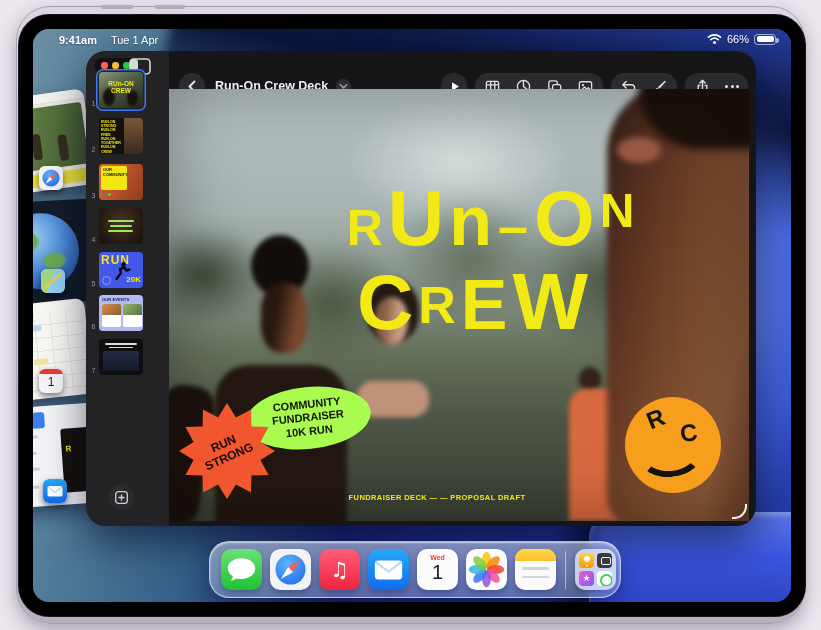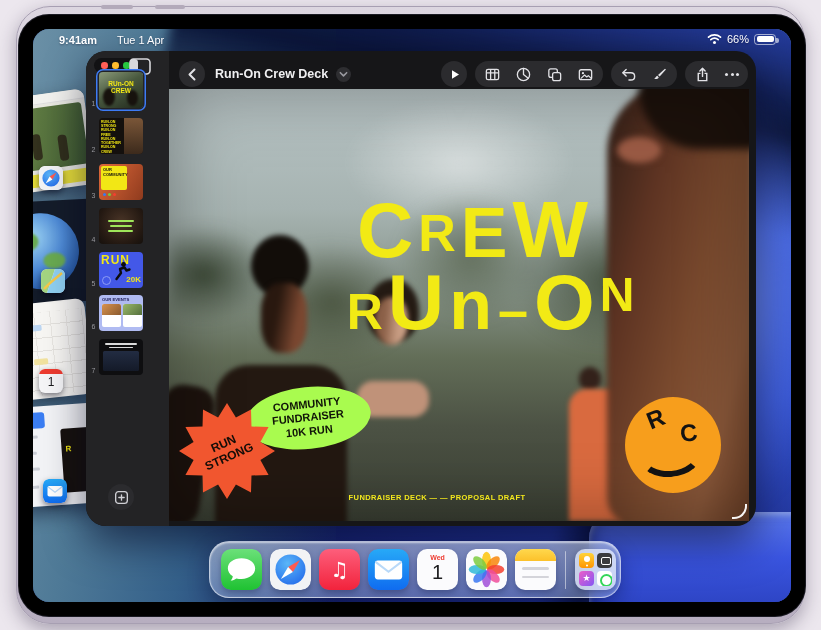--- a/index.html
+++ b/index.html
@@ -35,21 +35,21 @@
     background:conic-gradient(from 230deg at 25% 92%, rgba(4,10,30,0) 0deg,#050e28 22deg,#16305e 40deg,#060f2c 60deg,#1f3e74 78deg,rgba(6,15,44,0) 105deg);
     filter:blur(3px); }
   .wp-cube { position:absolute; right:-28px; bottom:-40px; width:230px; height:130px; border-radius:26px;
     background:linear-gradient(180deg,#5b79ee 0%,#3a55e0 35%,#2337ae 100%);
     box-shadow:inset 0 3px 6px rgba(190,210,255,.6), inset 0 -8px 18px rgba(8,14,60,.8); }
   .wp-edge { position:absolute; right:150px; bottom:-20px; width:90px; height:140px; transform:rotate(14deg);
     background:linear-gradient(90deg,rgba(8,14,50,0),#0a1440 45%,rgba(8,14,50,0)); filter:blur(4px); }
 
   
   .statusbar { position:absolute; left:0; right:0; top:0; height:22px; color:#fff; font-size:11px; z-index:8; }
-  .sb-left { position:absolute; left:26px; top:5px; display:flex; gap:20px; align-items:center; text-shadow:0 1px 2px rgba(0,0,30,.4); }
+  .sb-left { position:absolute; left:26px; top:5px; display:flex; gap:14px; align-items:center; text-shadow:0 1px 2px rgba(0,0,30,.4); }
   .sb-time { font-weight:700; }
   .sb-right { position:absolute; right:15px; top:4px; display:flex; gap:5px; align-items:center; text-shadow:0 1px 2px rgba(0,0,30,.4); }
   .bat { position:relative; width:22px; height:11px; border:1px solid rgba(255,255,255,.6); border-radius:3.5px; }
   .bat-fill { position:absolute; left:1.5px; top:1.5px; bottom:1.5px; width:17px; background:#fff; border-radius:2px; }
   .bat::after { content:""; position:absolute; right:-3.5px; top:3px; width:2.5px; height:5px; background:rgba(255,255,255,.6); border-radius:0 2px 2px 0; }
 
   
   .card { position:absolute; border-radius:9px; box-shadow:0 8px 18px rgba(0,0,25,.45); z-index:2; overflow:hidden; }
   .card-icon { position:absolute; width:24px; height:24px; border-radius:6px; z-index:3;
     box-shadow:0 3px 6px rgba(0,0,20,.5); overflow:hidden; }
@@ -110,21 +110,21 @@
   .t6 .cardlet { position:absolute; top:9px; width:19px; height:23px; background:#fff; border-radius:2px; }
   .t6 .cardlet .photo { height:11px; border-radius:2px 2px 0 0; }
   .t6 .cardlet i { display:block; margin:1.5px 2px 0; height:1.2px; background:#c3c6d6; border-radius:1px; }
   .t7 { background:#0e0e10; }
   .t7 .q { position:absolute; left:6px; right:6px; height:1.5px; background:rgba(255,255,255,.85); border-radius:1px; }
   .t7 .ph { position:absolute; left:4px; right:4px; top:12px; height:20px; background:linear-gradient(180deg,#222c42,#141a28); border-radius:1.5px; }
   .add-slide { position:absolute; left:22px; top:433px; width:26px; height:26px; border-radius:50%;
     background:#2b2b2e; display:flex; align-items:center; justify-content:center; }
 
   
-  .kn-toolbar { position:absolute; left:83px; right:0; top:4px; height:38px; display:flex; align-items:center; gap:8px; padding:0 8px 0 10px; }
+  .kn-toolbar { position:absolute; left:83px; right:0; top:16px; height:38px; display:flex; align-items:center; gap:8px; padding:0 8px 0 10px; }
   .tb-circle { width:26px; height:26px; border-radius:50%; background:#2b2b2e; display:flex; align-items:center; justify-content:center; flex:none; }
   .kn-title { color:#f0f0f2; font-size:12.5px; font-weight:700; margin-left:2px; white-space:nowrap; }
   .chev-badge { width:15px; height:15px; border-radius:50%; background:#2e2e31; display:flex; align-items:center; justify-content:center; flex:none; }
   .tb-spacer { flex:1; }
   .pill { height:26px; border-radius:13px; background:#2b2b2e; display:flex; align-items:center; padding:0 9px; gap:14px; flex:none; }
   .tb-ic { width:17px; height:17px; display:block; }
   .more-dots { display:flex; gap:2.5px; }
   .more-dots i { width:3px; height:3px; border-radius:50%; background:#e2e2e6; }
 
   
@@ -516,22 +516,22 @@
 
           <div class="person" style="left:438px;top:-6px;width:146px;height:444px;border-radius:70px 0 0 30px;background:linear-gradient(105deg,#2e1d16 0%,#5d3322 28%,#7a4a2e 55%,#8a583a 78%,#6e4026 100%);filter:blur(3px);"></div>
           <div class="person" style="left:448px;top:48px;width:44px;height:26px;border-radius:50%;background:#9a5a44;filter:blur(3px);"></div>
           <div class="person" style="left:470px;top:-10px;width:120px;height:70px;border-radius:0 0 0 60px;background:#1c110b;filter:blur(4px);"></div>
 
           <div class="person" style="left:-14px;top:296px;width:52px;height:140px;border-radius:20px;background:#1c120d;transform:rotate(9deg);"></div>
           <div class="vignette"></div>
         </div>
 
         <div class="slide-title">
+          <span class="line line1"><span>R</span><span>U</span><span>n</span><span>–</span><span>O</span><span>N</span></span>
           <span class="line line2"><span>C</span><span>R</span><span>E</span><span>W</span></span>
-          <span class="line line1"><span>R</span><span>U</span><span>n</span><span>–</span><span>O</span><span>N</span></span>
         </div>
 
         <div class="oval-badge">
           <span class="pre">COMMUNITY
 FUNDRAISER
 10K RUN</span>
         </div>
 
         <div class="star-badge">
           <span class="txt pre">RUN

